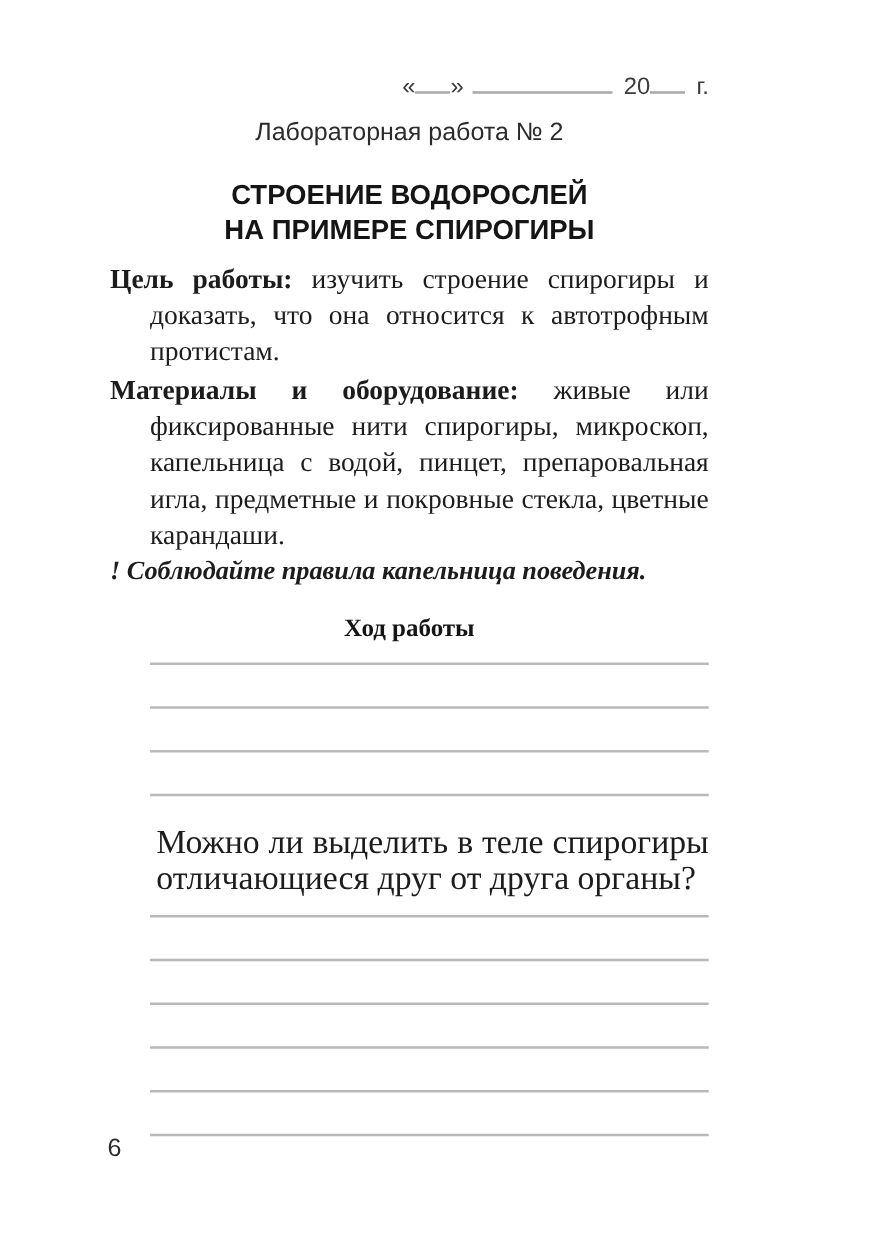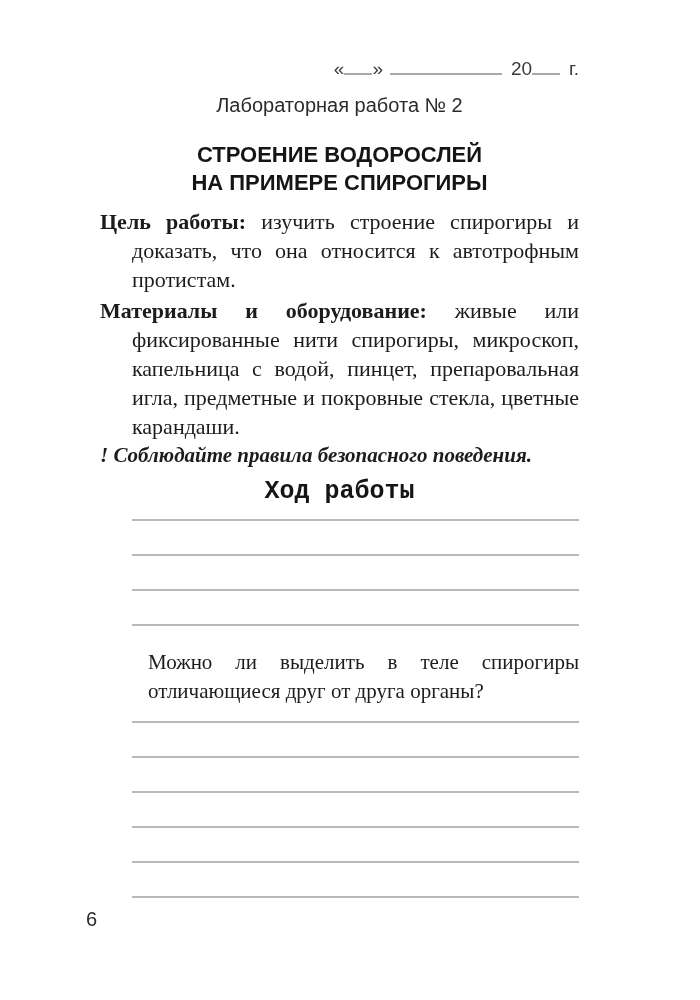--- a/index.html
+++ b/index.html
@@ -5,21 +5,20 @@
   * { margin: 0; padding: 0; box-sizing: content-box; }
   html, body { background: #ffffff; }
   .page {
     position: relative;
     width: 619px;
     height: 1000px;
     background: #ffffff;
     color: #1c1c1c;
     font-family: "Liberation Serif", serif;
     overflow: hidden;
-    padding-left: 12px;
   }
   .content { padding: 0 52px 0 88px; }
 
   
   .date-row {
     padding-top: 58px;
     text-align: right;
     font-family: "Liberation Sans", sans-serif;
     font-size: 19px;
     color: #3a3a3a;
@@ -68,25 +67,25 @@
 
   .warning {
     margin-top: 0px;
     font-size: 21px;
     line-height: 29px;
     font-weight: 700;
     font-style: italic;
   }
 
   .section-heading {
-    margin-top: 10px;
+    margin-top: 20px;
     text-align: center;
-    font-family: Liberation Mono, monospace;
+    font-family: Liberation Serif, serif;
     font-weight: 700;
-    font-size: 25px;
+    font-size: 20px;
     line-height: 24px;
     color: #151515;
   }
 
   
   .step {
     margin-top: 14px;
     font-size: 21px;
     line-height: 29px;
     text-align: justify;
@@ -110,22 +109,22 @@
     vertical-align: -3px;
   }
 
   
   .rules { margin-left: 32px; }
   .rule { height: 33px; border-bottom: 2px solid #b9b9b9; }
   .rules-first .rule:first-child { height: 15px; }
 
   .question {
     margin-top: 22px;
-    margin-left: 48px;
-    font-size: 21px;
+    margin-left: 37px;
+    font-size: 27px;
     line-height: 29px;
     text-align: justify;
   }
 
   .page-number {
     position: absolute;
     left: 86px;
     top: 908px;
     font-family: "Liberation Sans", sans-serif;
     font-size: 20px;
@@ -146,21 +145,21 @@
 
     <div class="lab-heading">
       <div>СТРОЕНИЕ ВОДОРОСЛЕЙ</div>
       <div>НА ПРИМЕРЕ СПИРОГИРЫ</div>
     </div>
 
     <div class="para para-goal"><span class="label">Цель работы:</span><span> изучить строение спирогиры и доказать, что она относится к автотрофным протистам.</span></div>
 
     <div class="para para-materials"><span class="label">Материалы и оборудование:</span><span> живые или фиксированные нити спирогиры, микроскоп, капельница с водой, пинцет, препаровальная игла, предметные и покровные стекла, цветные карандаши.</span></div>
 
-    <div class="warning">! Соблюдайте правила безопасного поведения.</div>
+    <div class="warning">! Соблюдайте правила капельница поведения.</div>
 
     <div class="section-heading">Ход работы</div>
 
 
     <div class="rules rules-first">
         <div class="rule"></div>
         <div class="rule"></div>
         <div class="rule"></div>
         <div class="rule"></div>
       </div>

